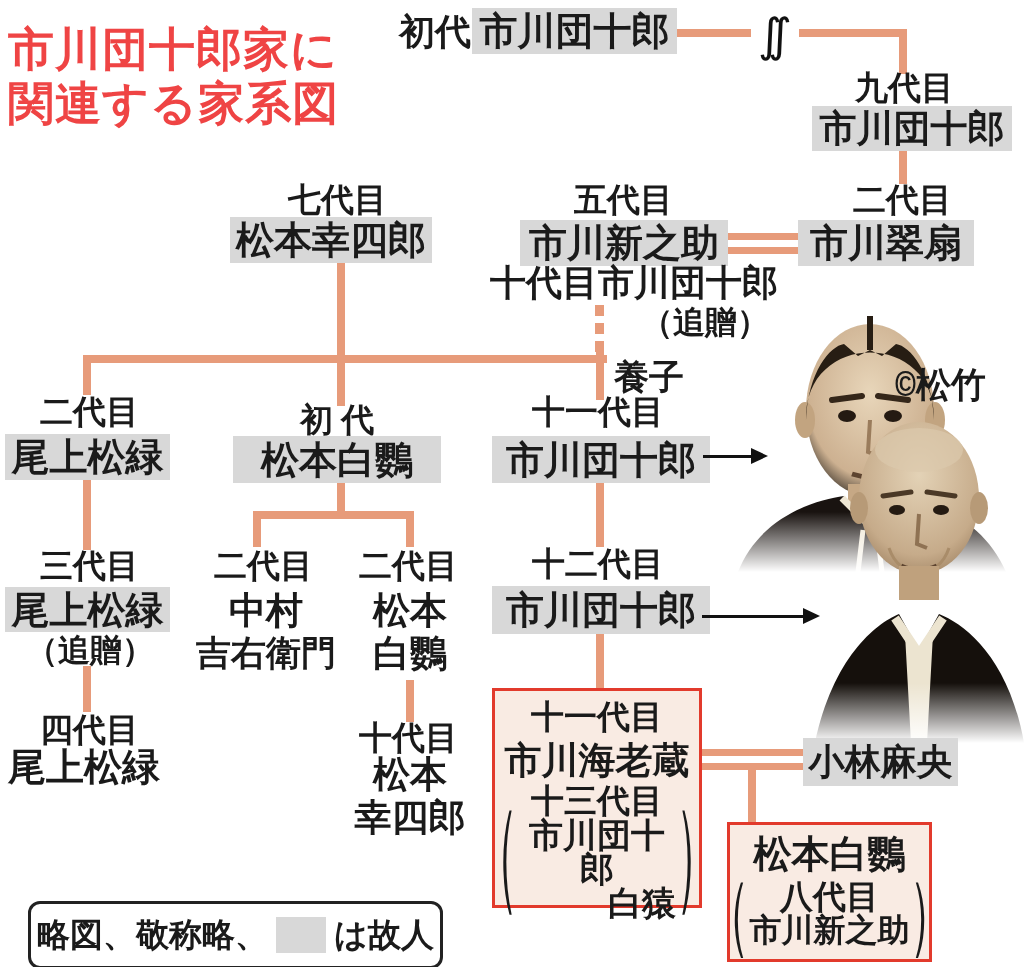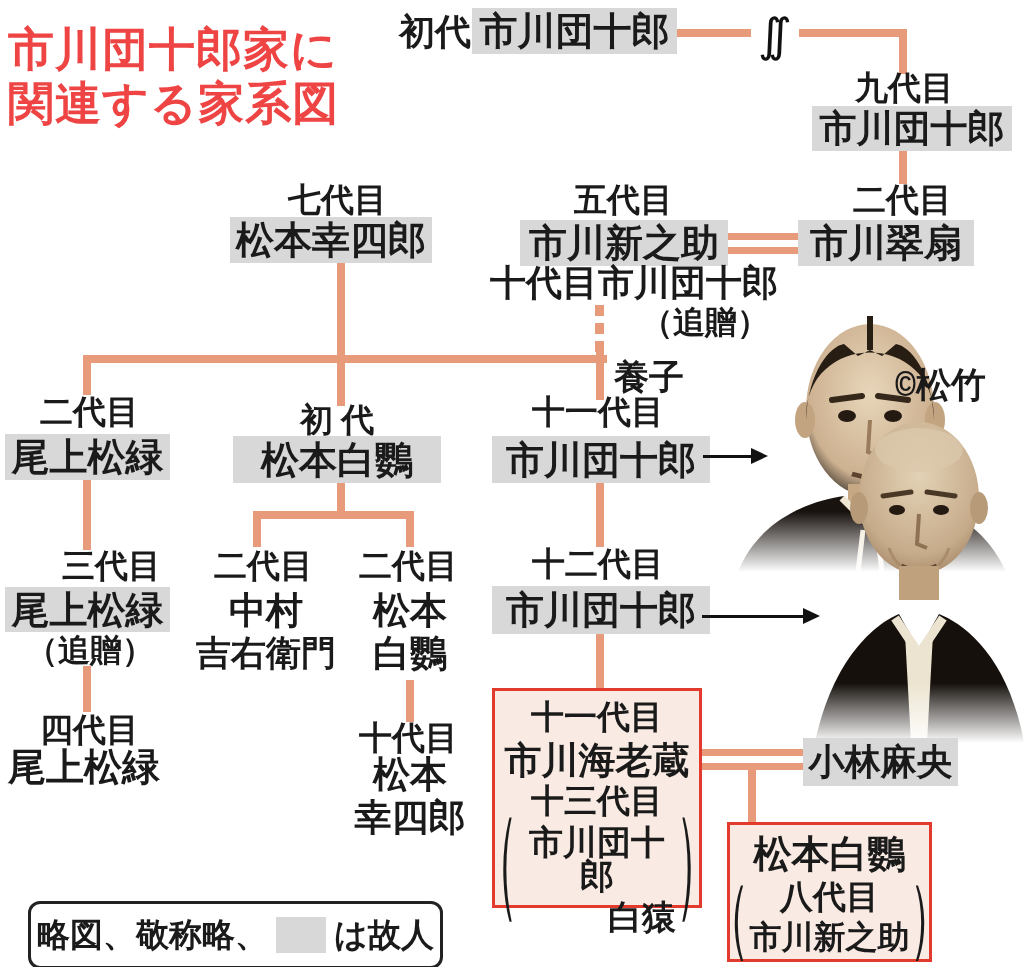--- a/index.html
+++ b/index.html
@@ -20,21 +20,21 @@
   .mline{position:absolute;height:7px;background:#e79b7a;}
   .aline{position:absolute;height:3px;background:#111;}
   .ahead{position:absolute;width:0;height:0;border-top:8px solid transparent;
          border-bottom:8px solid transparent;border-left:17px solid #111;}
   .redbox{position:absolute;background:#f9ebe3;border:3px solid #e23a2c;
           display:flex;flex-direction:column;align-items:center;box-sizing:border-box;}
   .redbox .gline{font-family:"Liberation Serif","DejaVu Serif",serif;font-size:33px;font-weight:600;line-height:1;}
   .redbox .nline{font-size:37px;font-weight:700;line-height:1;}
   .alias{display:flex;align-items:center;justify-content:center;}
   .paren{font-family:"Liberation Serif","DejaVu Serif",serif;font-size:42px;font-weight:400;line-height:1;}
-  .alias-lines{display:flex;flex-direction:column;gap:7px;}
+  .alias-lines{display:flex;flex-direction:column;}
   #title{position:absolute;left:8px;top:22px;font-size:46px;font-weight:800;
          line-height:1.18;letter-spacing:1px;color:#ef4444;}
   #squiggle{position:absolute;left:751px;top:4px;width:48px;height:62px;background:#ffffff;
             display:flex;align-items:center;justify-content:center;z-index:3;}
   #squiggle span{font-size:46px;font-style:italic;color:#111;font-family:"DejaVu Sans",sans-serif;}
   #squiggle span+span{margin-left:-14px;}
   #credit{position:absolute;left:895px;top:362px;font-family:Liberation Mono, monospace;
           font-size:35px;font-weight:600;white-space:nowrap;z-index:4;}
   #legend{position:absolute;left:28px;top:901px;width:409px;height:62px;border:3px solid #222;
           border-radius:12px;display:flex;align-items:center;justify-content:center;background:#fff;
@@ -172,21 +172,21 @@
   <div class="gen" style="left:490px;top:268px;font-size:36px;font-family:Liberation Mono, monospace;">十代目市川団十郎</div>
   <div class="note" style="left:641px;top:306px;">（追贈）</div>
   <div class="gen" style="left:614px;top:360px;font-size:35px;z-index:4;">養子</div>
 
   <div class="gen" style="left:288px;top:184px;">七代目</div>
   <div class="nbox" style="left:230px;top:217px;width:202px;height:46px;">松本幸四郎</div>
 
   <div class="gen" style="left:40px;top:396px;">二代目</div>
   <div class="nbox" style="left:5px;top:434px;width:165px;height:46px;">尾上松緑</div>
 
-  <div class="gen" style="left:40px;top:550px;margin-left:22px;">三代目</div>
+  <div class="gen" style="left:40px;top:550px;">三代目</div>
   <div class="nbox" style="left:5px;top:587px;width:165px;height:45px;">尾上松緑</div>
   <div class="note" style="left:26px;top:634px;">（追贈）</div>
 
   <div class="gen" style="left:40px;top:714px;">四代目</div>
   <div class="plain" style="left:8px;top:748px;">尾上松緑</div>
 
   <div class="gen" style="left:300px;top:404px;">初 代</div>
   <div class="nbox" style="left:233px;top:436px;width:208px;height:47px;">松本白鸚</div>
 
   <div class="gen" style="left:214px;top:550px;">二代目</div>

